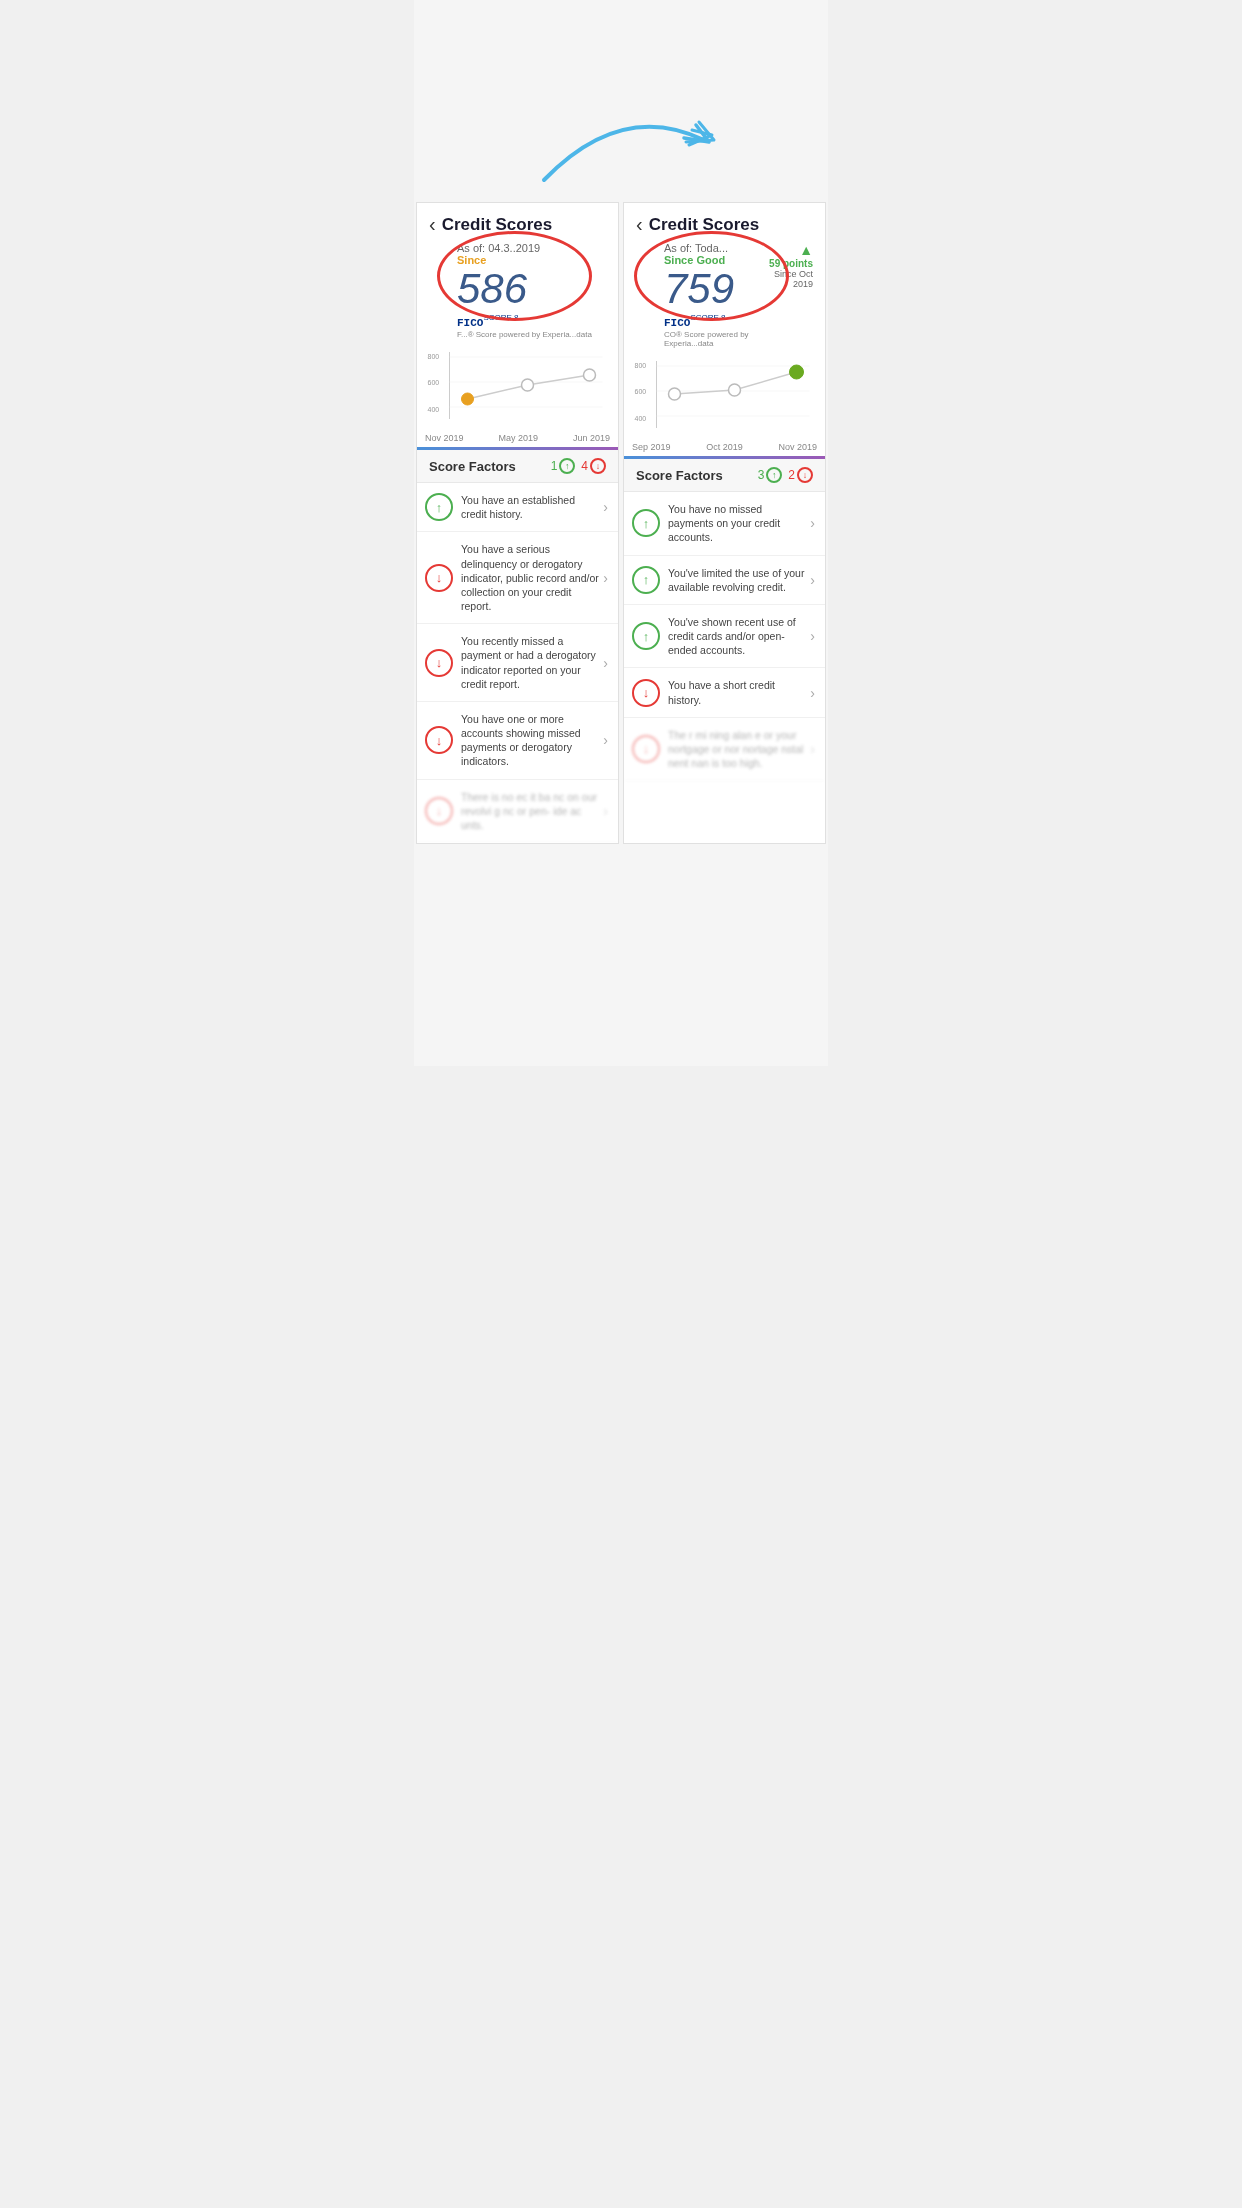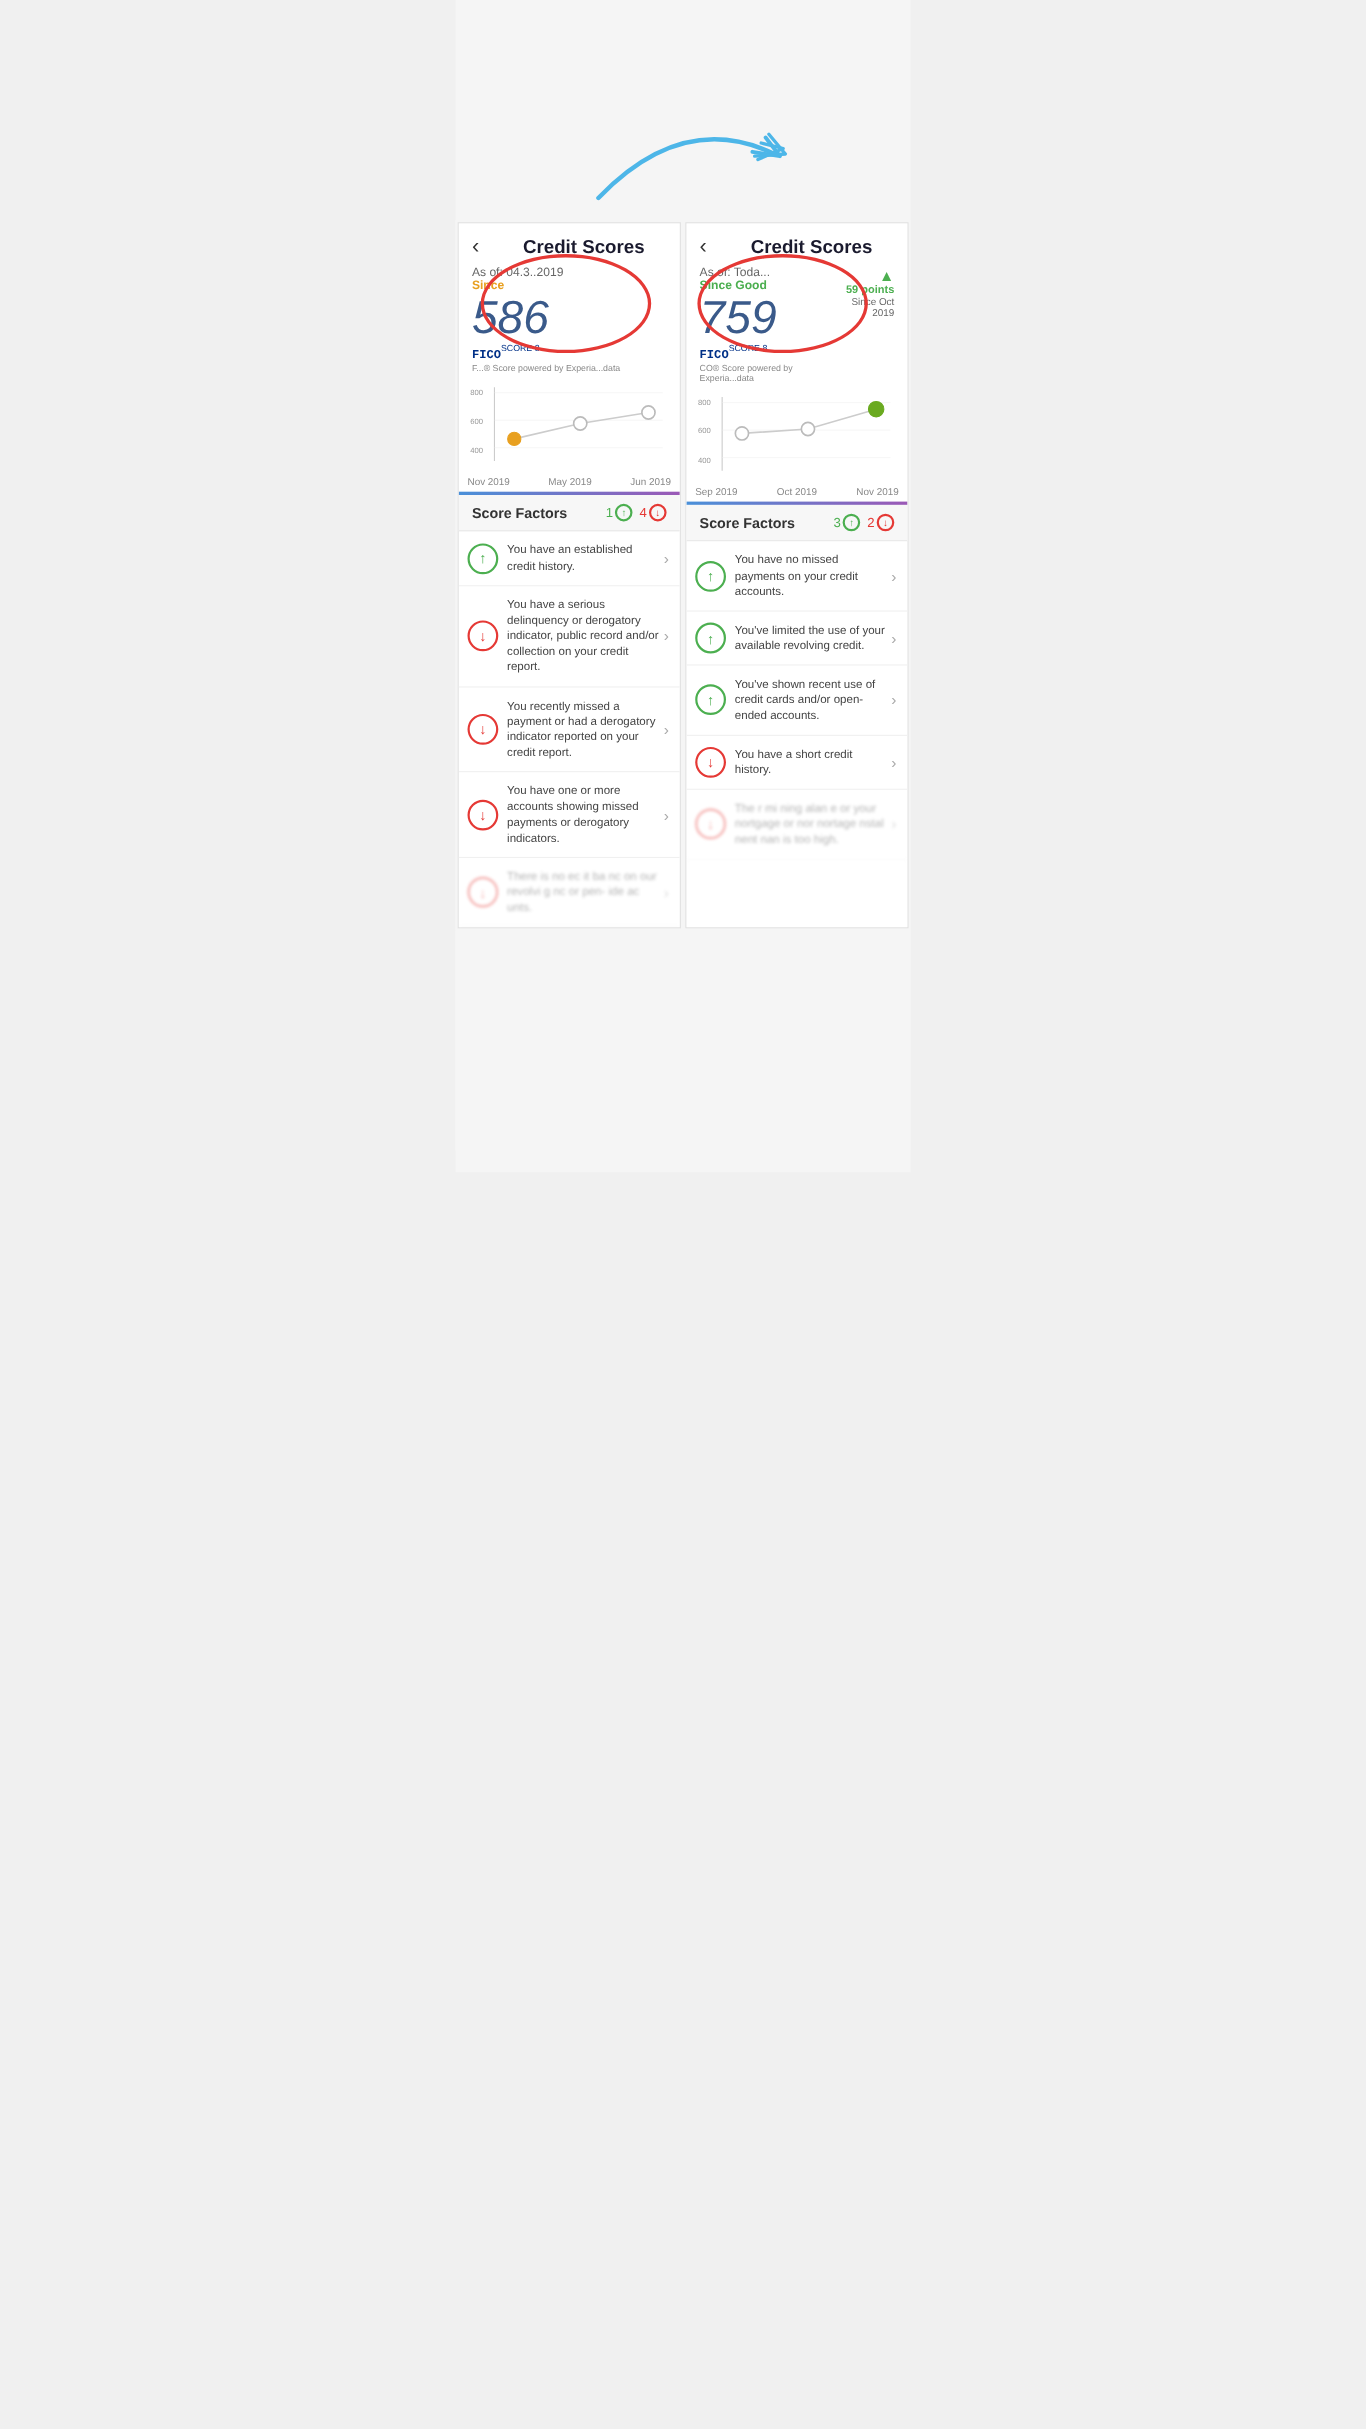--- a/index.html
+++ b/index.html
@@ -49,32 +49,33 @@
       font-size: 20px;
       color: #333;
       margin-right: 6px;
       cursor: pointer;
     }
     .panel-title {
       font-size: 17px;
       font-weight: 700;
       color: #1a1a2e;
       flex: 1;
-      text-align: right;
+      text-align: left;
       margin-right: 20px;
     }
     .score-section {
       padding: 6px 12px 4px 12px;
       display: flex;
       align-items: flex-start;
       justify-content: space-between;
     }
     .score-left {
       display: flex;
       flex-direction: column;
+      margin-left: 28px;
     }
     .as-of {
       font-size: 11px;
       color: #666;
     }
     .score-label {
       font-size: 11px;
       font-weight: 600;
     }
     .score-label.fair { color: #e8a020; }

